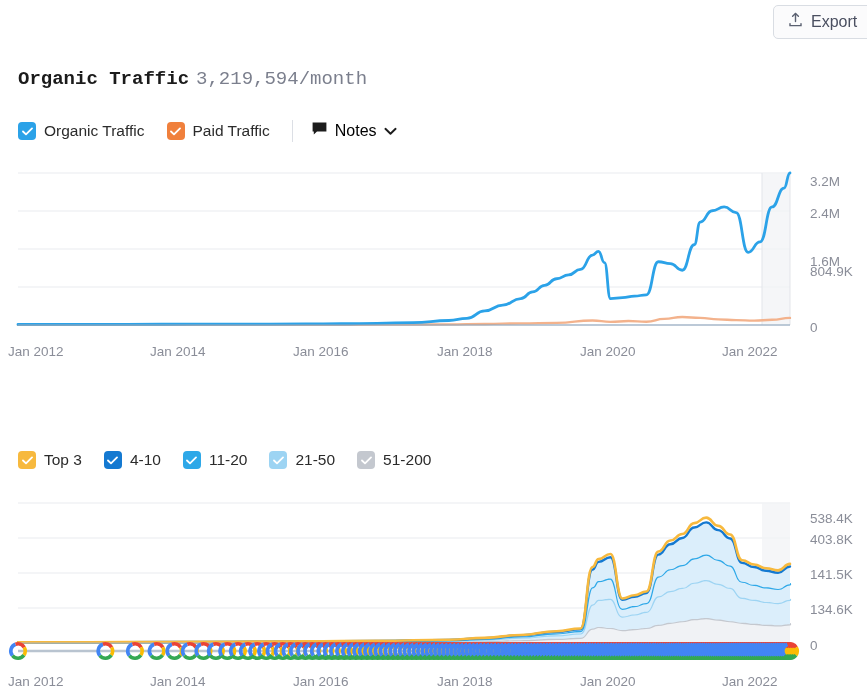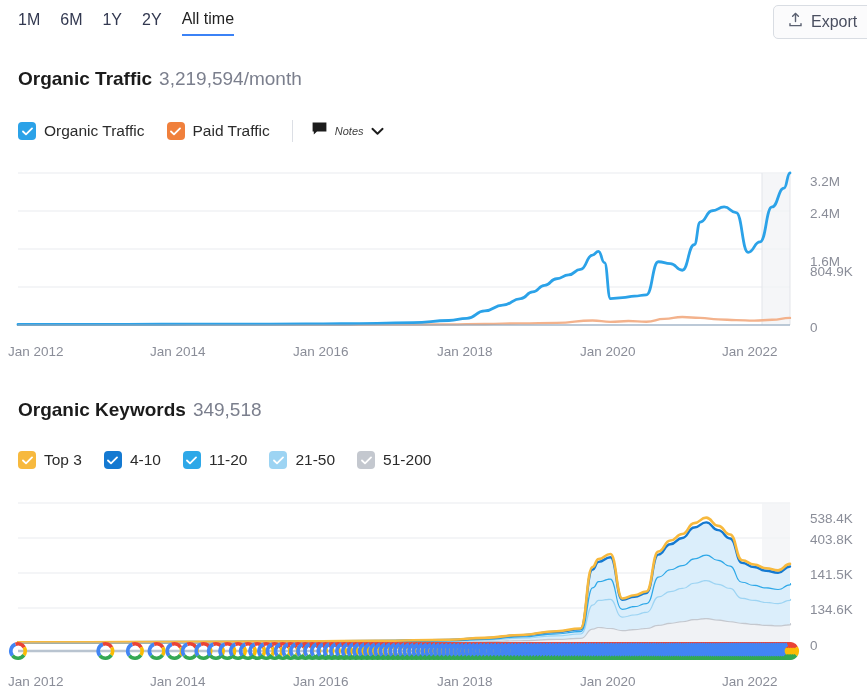--- a/index.html
+++ b/index.html
@@ -34,20 +34,21 @@
     background: #fbfbfc; cursor: pointer;
     font-size: 16px; color: #4a4f60; white-space: nowrap;
   }
   .export-btn svg { flex: none; }
 
   
   .sec-title {
     position: absolute; left: 18px;
     font-size: 19px; font-weight: bold; color: #1b1b1b;
     white-space: nowrap;
+    font-family: Liberation Mono, monospace;
   }
   .sec-title .val {
     font-weight: normal; color: #7b7f8d; margin-left: 7px;
   }
 
   
   .legend-row {
     position: absolute; left: 18px;
     display: flex; align-items: center;
   }
@@ -61,48 +62,41 @@
   }
   .cbx svg { display: block; }
   .legend-label { font-size: 15.5px; color: #2b2b2b; white-space: nowrap; }
 
   .divider {
     width: 1px; height: 22px; background: #dcdfe5; margin: 0 18px 0 0;
   }
   .notes-ctl {
     display: flex; align-items: center; gap: 7px; cursor: pointer;
   }
-  .notes-ctl .lbl { font-size: 11px; color: #404040; font-style: italic; }
+  .notes-ctl .lbl { font-size: 16px; color: #000000; }
 
   
   .chart-wrap { position: absolute; left: 0; }
   .chart-wrap svg { display: block; }
   .ylabels {
     position: absolute; font-size: 13.5px; color: #8a8d98;
     white-space: nowrap;
   }
   .ylabels div { position: absolute; left: 0; }
   .xlabels {
     position: absolute; left: 0; width: 810px;
     font-size: 13.5px; color: #8a8d98;
   }
   .xlabels span { position: absolute; white-space: nowrap; }
 </style>
 </head>
 <body>
 
 <div class="page">
 
-  <div class="period-bar">
-    <div class="period-tab">1M</div>
-    <div class="period-tab">6M</div>
-    <div class="period-tab">1Y</div>
-    <div class="period-tab">2Y</div>
-    <div class="period-tab active">All time</div>
-  </div>
 
   <div class="export-btn">
     <span>
       <svg width="15" height="16" viewBox="0 0 15 16">
         <path d="M7.5 1.5 L7.5 9.5" stroke="#5a6070" stroke-width="1.4" fill="none" stroke-linecap="round"></path>
         <path d="M4.6 4.3 L7.5 1.4 L10.4 4.3" stroke="#5a6070" stroke-width="1.4" fill="none" stroke-linecap="round" stroke-linejoin="round"></path>
         <path d="M2 11.6 L2 13.6 L13 13.6 L13 11.6" stroke="#5a6070" stroke-width="1.4" fill="none" stroke-linecap="round"></path>
       </svg>
     </span>
     <span>Export</span>
@@ -169,23 +163,20 @@
   </div>
   <div class="xlabels" style="top:344px">
     <span style="left:8px">Jan 2012</span>
     <span style="left:150px">Jan 2014</span>
     <span style="left:293px">Jan 2016</span>
     <span style="left:437px">Jan 2018</span>
     <span style="left:580px">Jan 2020</span>
     <span style="left:722px">Jan 2022</span>
   </div>
 
-  <div class="sec-title" style="top:399px">
-    <span>Organic Keywords</span><span class="val">349,518</span>
-  </div>
 
   <div class="legend-row" style="top:451px">
     <div class="legend-item">
       <span class="cbx" style="background:#f7b93e">
         <svg width="11" height="9" viewBox="0 0 11 9">
             <path d="M1 4.5 L4 7.4 L10 1.4" stroke="#fff" stroke-width="1.8" fill="none" stroke-linecap="round" stroke-linejoin="round"></path>
           </svg>
       </span>
       <span class="legend-label">Top 3</span>
     </div>

